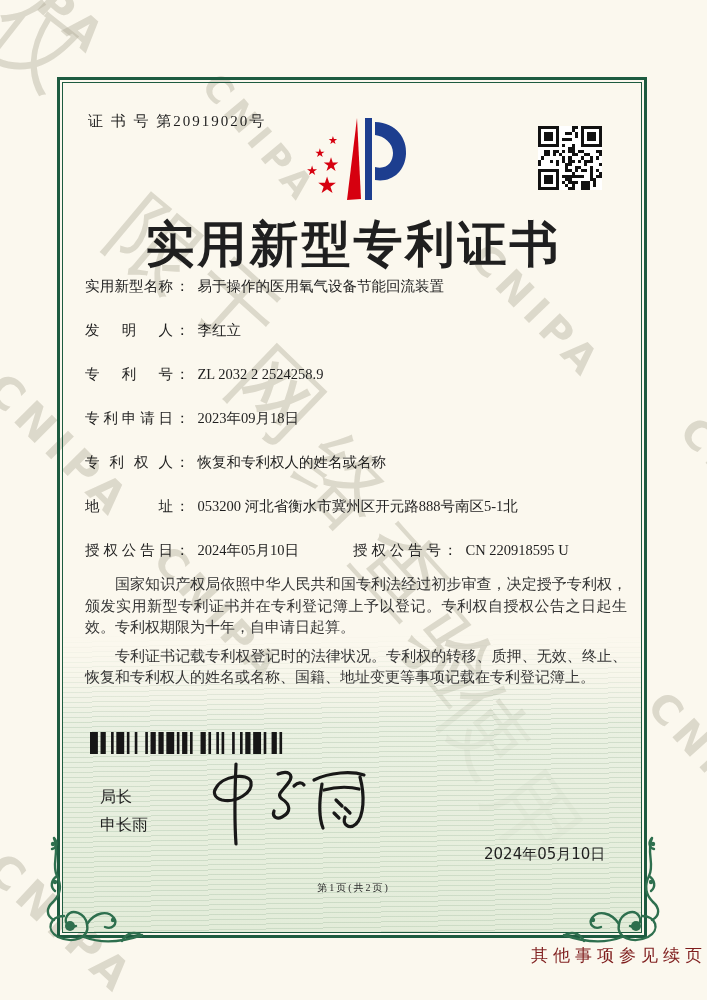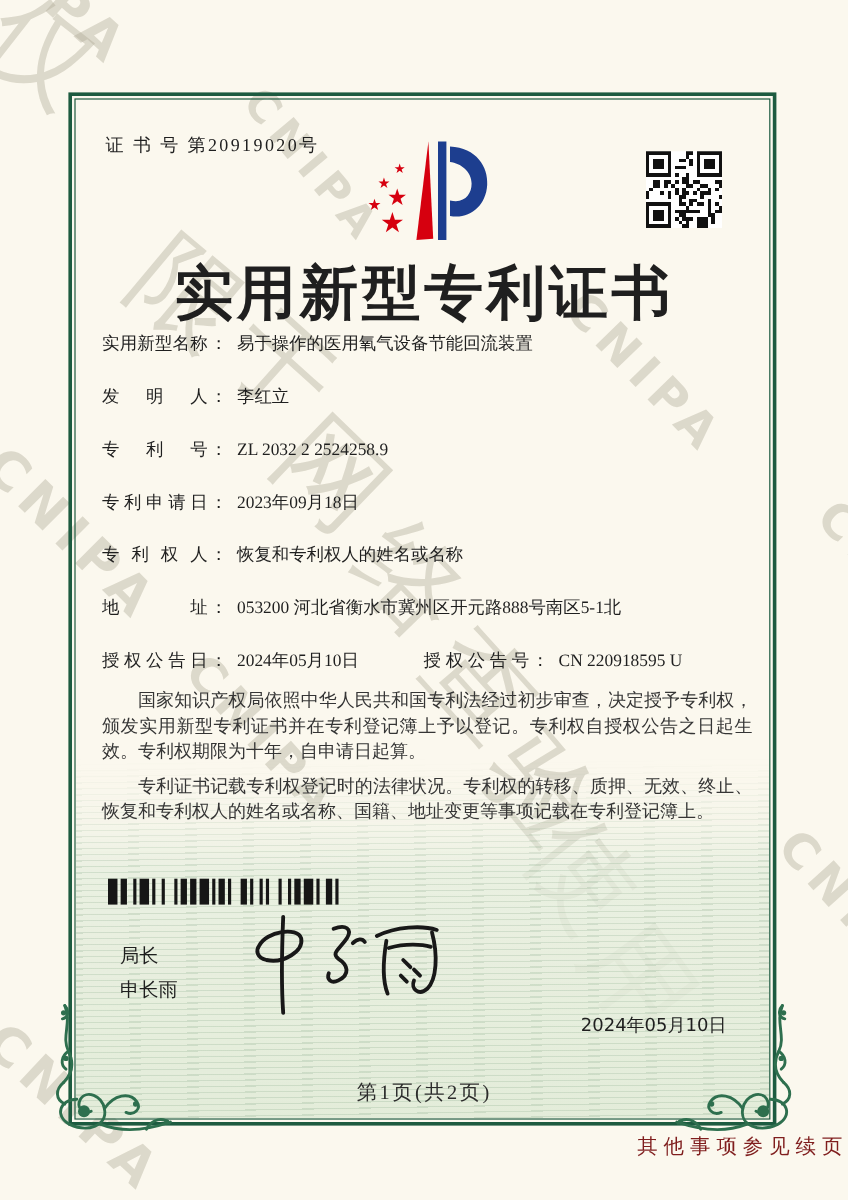--- a/index.html
+++ b/index.html
@@ -62,21 +62,21 @@
   .f-sep{display:inline-block;margin:0 0 0 2px;}
   .f-value{display:inline-block;margin-left:8px;}
   .pair2{position:absolute;left:268px;top:0;}
   .paras{left:85px;top:574px;width:542px;font-size:15px;line-height:21.5px;color:#353535;text-align:justify;}
   .paras p{margin:0 0 7px 0;text-indent:2em;}
   .barcode{left:90px;top:732px;}
   .gov-role{left:100px;top:787px;font-size:16px;font-family:"DejaVu Sans",sans-serif;text-align:center;}
   .gov-name{left:100px;top:815px;font-size:16px;font-family:"DejaVu Sans",sans-serif;}
   .sig{left:206px;top:758px;}
   .issue-date{left:484px;top:845px;font-size:15px;font-family:"DejaVu Sans",sans-serif;}
-  .page-ind{left:0;width:707px;top:899px;text-align:center;font-size:17px;letter-spacing:2px;color:#2c2c2c;}
+  .page-ind{left:0;width:707px;top:881px;text-align:center;font-size:10px;letter-spacing:2px;color:#2c2c2c;}
   .cont-note{left:0;width:707px;top:944px;text-align:right;font-size:17px;letter-spacing:5px;color:#7f1d1d;}
 </style>
 </head>
 <body>
 
 <div class="page">
 
   <div>
     <span class="wm wm-cn wm-c0">仅</span>
     <span class="wm wm-cn wm-c1">限</span>

